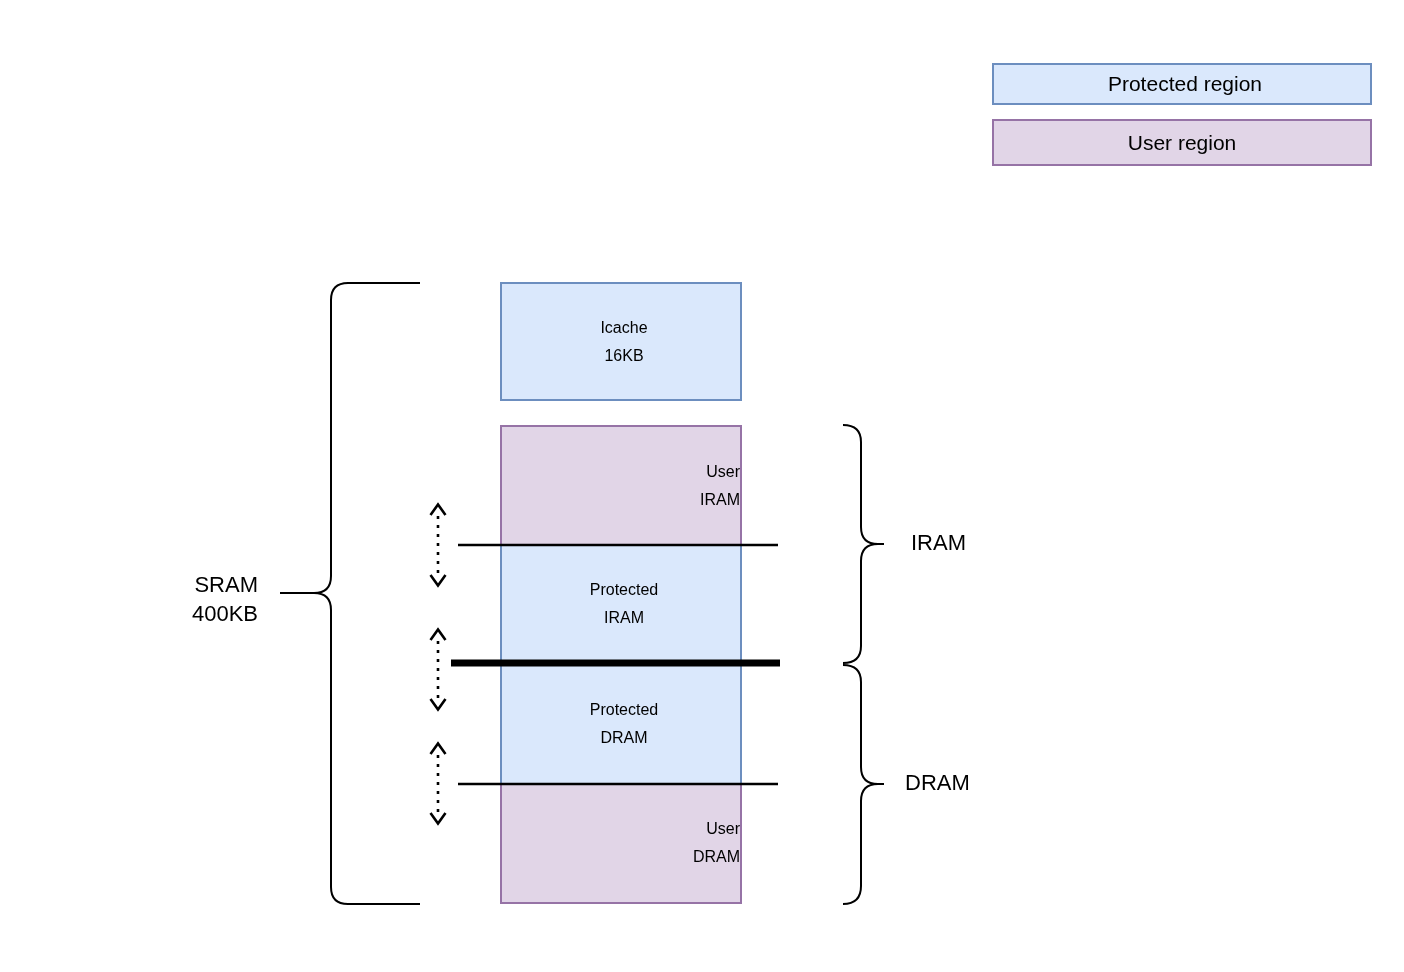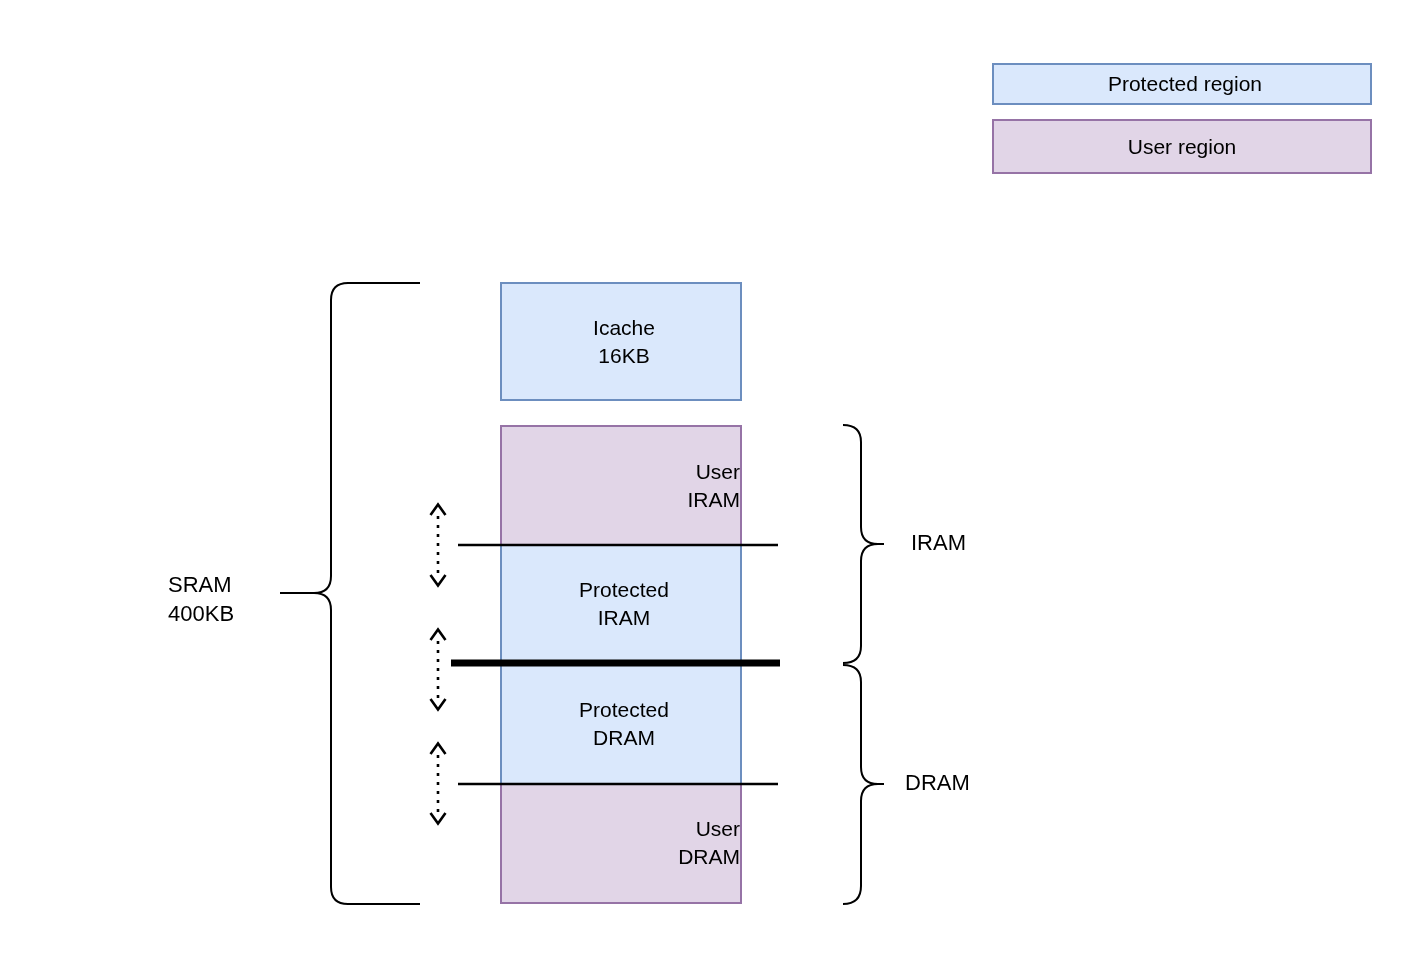--- a/index.html
+++ b/index.html
@@ -4,47 +4,47 @@
 <style>
   html,body{margin:0;padding:0;background:#ffffff;}
   body{font-family:"Liberation Sans", sans-serif;color:#000;}
   #canvas{position:relative;width:1404px;height:972px;background:#ffffff;overflow:hidden;}
 
   .box{
     position:absolute;
     box-sizing:border-box;
     display:flex;flex-direction:column;
     align-items:center;justify-content:center;
-    font-size:21px;line-height:28px;text-align:center;
+    font-size:16px;line-height:28px;text-align:center;
   }
   .fill-protected{background:#dae8fc;}
   .fill-user{background:#e1d5e7;align-items:flex-end;}
   .bd-protected{border:2px solid #6c8ebf;padding-left:6px;}
   .bd-user{border:2px solid #9673a6;}
 
   
   .legend-box{
     position:absolute;left:992px;width:380px;
     box-sizing:border-box;
     display:flex;align-items:center;justify-content:center;
     font-size:21px;
   }
   #legend-protected{top:63px;height:42px;}
-  #legend-user{top:119px;height:55px;}
+  #legend-user{top:119px;height:47px;}
 
   
   #icache{left:500px;top:282px;width:242px;height:119px;}
   #user-iram{left:500px;top:425px;width:242px;height:120px;border-bottom:none;}
   #protected-iram{left:500px;top:545px;width:242px;height:118px;border-top:none;border-bottom:none;}
   #protected-dram{left:500px;top:663px;width:242px;height:121px;border-top:none;border-bottom:none;}
   #user-dram{left:500px;top:784px;width:242px;height:120px;border-top:none;}
 
   
   .side-label{position:absolute;font-size:22px;line-height:29px;white-space:nowrap;}
-  #sram-label{left:168px;top:570px;width:90px;text-align:left;}
+  #sram-label{left:168px;top:570px;width:90px;text-align:right;}
   #iram-label{left:911px;top:528px;}
   #dram-label{left:905px;top:768px;}
 
   
   #overlay{position:absolute;left:0;top:0;width:1404px;height:972px;pointer-events:none;}
 </style>
 </head>
 <body>
 
 <div id="canvas">

